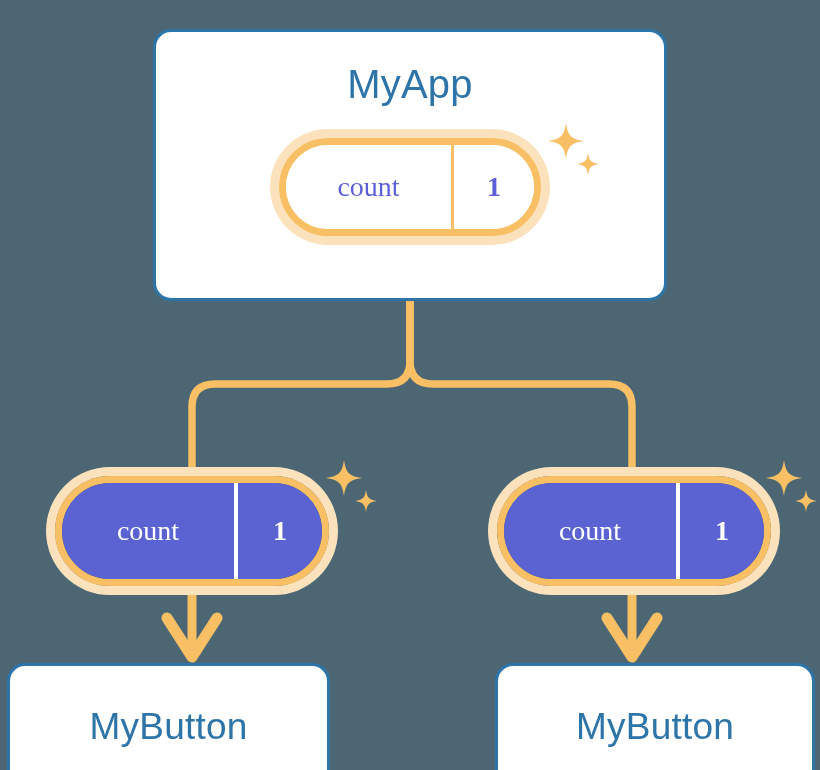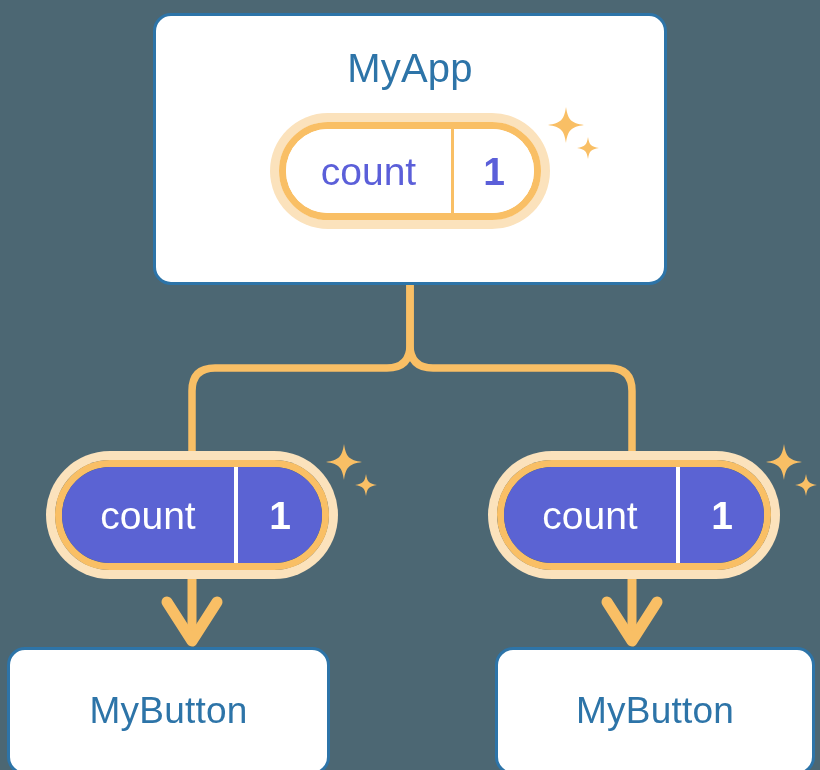--- a/index.html
+++ b/index.html
@@ -10,20 +10,21 @@
     width: 820px;
     height: 770px;
     background: #4c6773;
     font-family: "Liberation Sans", sans-serif;
     overflow: hidden;
   }
   #stage {
     position: relative;
     width: 820px;
     height: 566px;
+    margin-top: 16px;
   }
 
   
   #wires {
     position: absolute;
     left: 0;
     top: 0;
     width: 820px;
     height: 770px;
     z-index: 1;
@@ -89,23 +90,24 @@
     border: 7px solid #f9bf65;
     
     box-shadow: 0 0 0 9px #fbe2bc;
     overflow: hidden;
   }
   .pill-key, .pill-val {
     display: flex;
     align-items: center;
     justify-content: center;
     box-sizing: border-box;
-    font-size: 39px;
+    font-size: 28px;
     font-weight: 400;
     line-height: 1;
+    font-family: Liberation Serif, serif;
   }
   .pill-val { font-weight: 700; }
 
   
   .pill--light .pill-key,
   .pill--light .pill-val {
     background: #ffffff;
     color: #5b5fd9;
   }
   .pill--light .pill-val {

